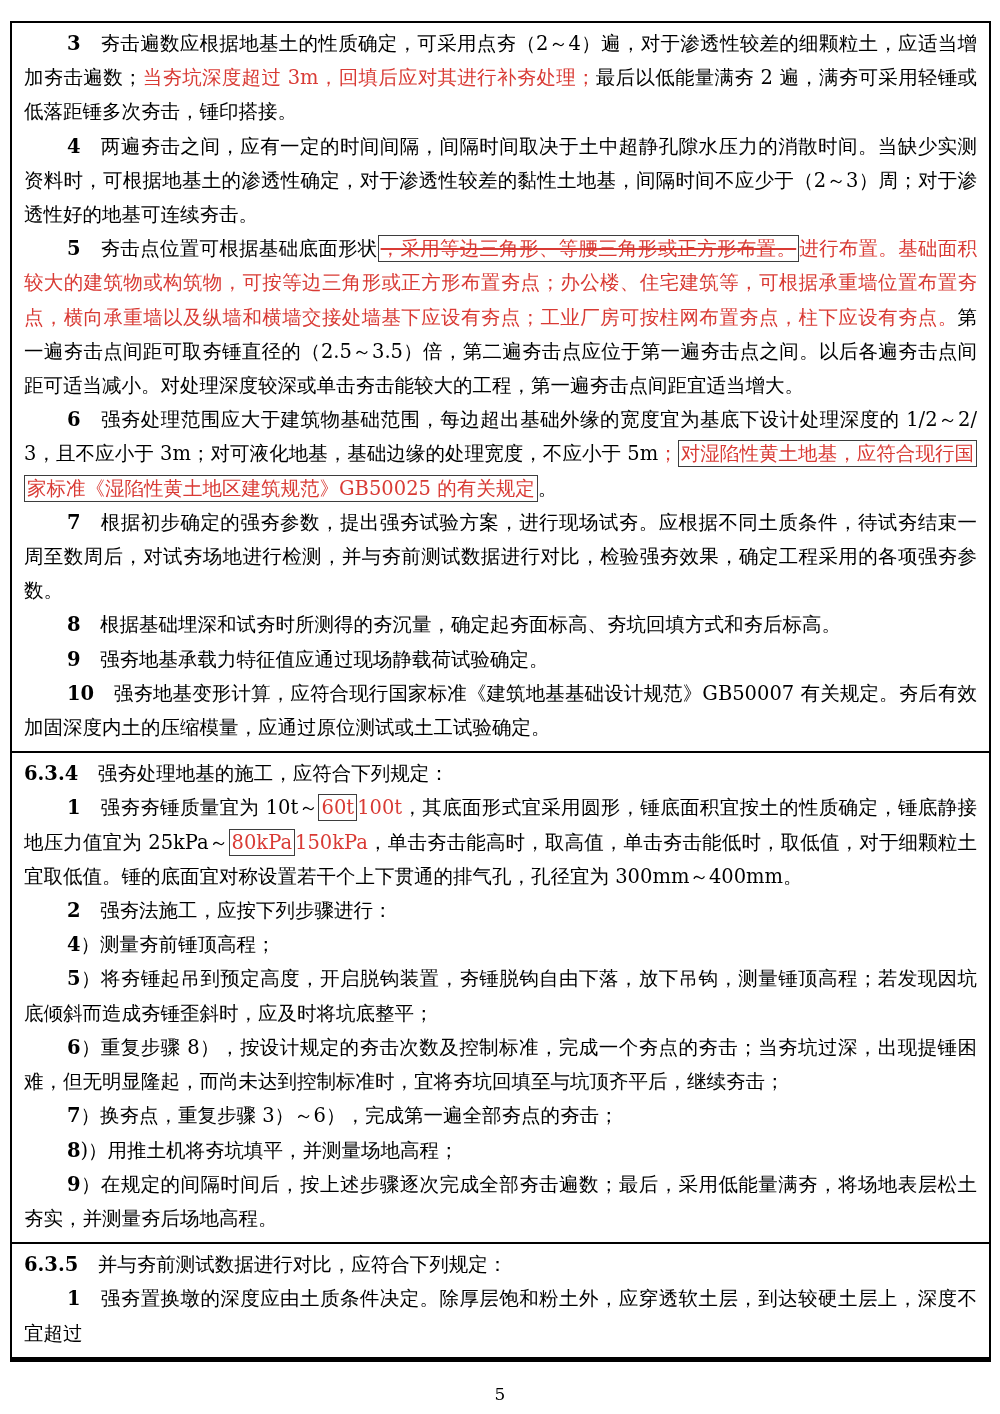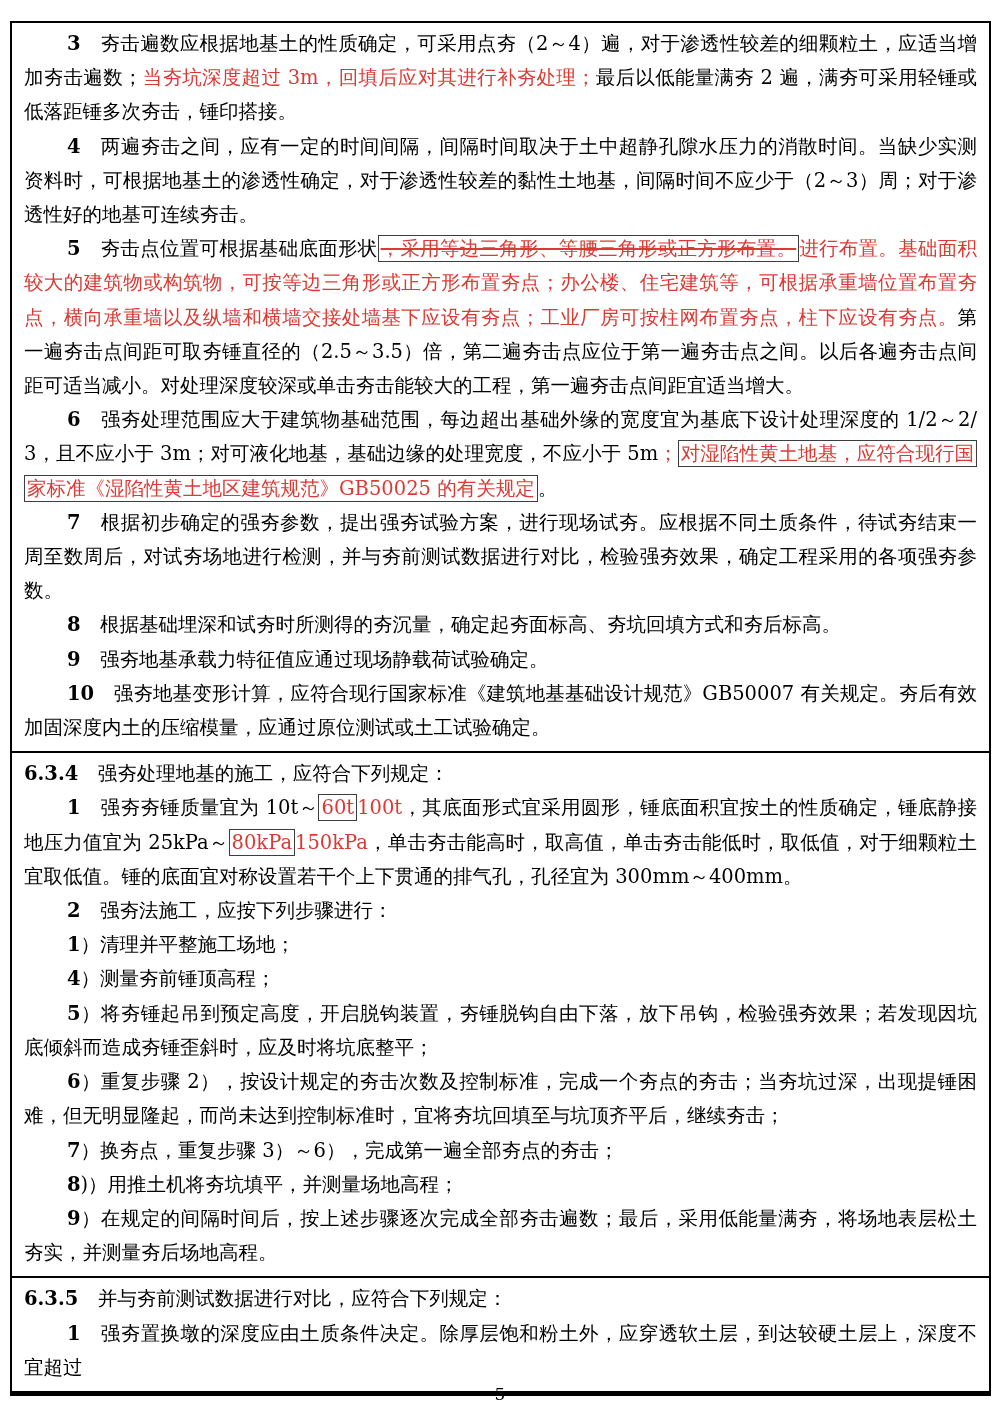--- a/index.html
+++ b/index.html
@@ -82,24 +82,23 @@
         <p class="para"><span class="run-bold">6</span><span class="run-normal">　强夯处理范围应大于建筑物基础范围，每边超出基础外缘的宽度宜为基底下设计处理深度的 1/2～2/3，且不应小于 3m；对可液化地基，基础边缘的处理宽度，不应小于 5m</span><span class="run-red">；</span><span class="run-box">对湿陷性黄土地基，应符合现行国家标准《湿陷性黄土地区建筑规范》GB50025 的有关规定</span><span class="run-normal">。</span></p>
         <p class="para"><span class="run-bold">7</span><span class="run-normal">　根据初步确定的强夯参数，提出强夯试验方案，进行现场试夯。应根据不同土质条件，待试夯结束一周至数周后，对试夯场地进行检测，并与夯前测试数据进行对比，检验强夯效果，确定工程采用的各项强夯参数。</span></p>
         <p class="para"><span class="run-bold">8</span><span class="run-normal">　根据基础埋深和试夯时所测得的夯沉量，确定起夯面标高、夯坑回填方式和夯后标高。</span></p>
         <p class="para"><span class="run-bold">9</span><span class="run-normal">　强夯地基承载力特征值应通过现场静载荷试验确定。</span></p>
         <p class="para"><span class="run-bold">10</span><span class="run-normal">　强夯地基变形计算，应符合现行国家标准《建筑地基基础设计规范》GB50007 有关规定。夯后有效加固深度内土的压缩模量，应通过原位测试或土工试验确定。</span></p>
       </section>
       <section class="doc-section">
         <p class="para no-indent"><span class="run-bold">6.3.4</span><span class="run-normal">　强夯处理地基的施工，应符合下列规定：</span></p>
         <p class="para"><span class="run-bold">1</span><span class="run-normal">　强夯夯锤质量宜为 10t～</span><span class="run-box">60t</span><span class="run-ins">100t</span><span class="run-normal">，其底面形式宜采用圆形，锤底面积宜按土的性质确定，锤底静接地压力值宜为 25kPa～</span><span class="run-box">80kPa</span><span class="run-ins">150kPa</span><span class="run-normal">，单击夯击能高时，取高值，单击夯击能低时，取低值，对于细颗粒土宜取低值。锤的底面宜对称设置若干个上下贯通的排气孔，孔径宜为 300mm～400mm。</span></p>
         <p class="para"><span class="run-bold">2</span><span class="run-normal">　强夯法施工，应按下列步骤进行：</span></p>
-        <p class="para"><span class="run-bold">1</span><span class="run-normal">）清理并平整施工场地；</span></p>
         <p class="para"><span class="run-bold">4</span><span class="run-normal">）测量夯前锤顶高程；</span></p>
-        <p class="para"><span class="run-bold">5</span><span class="run-normal">）将夯锤起吊到预定高度，开启脱钩装置，夯锤脱钩自由下落，放下吊钩，检验强夯效果；若发现因坑底倾斜而造成夯锤歪斜时，应及时将坑底整平；</span></p>
-        <p class="para"><span class="run-bold">6</span><span class="run-normal">）重复步骤 2），按设计规定的夯击次数及控制标准，完成一个夯点的夯击；当夯坑过深，出现提锤困难，但无明显隆起，而尚未达到控制标准时，宜将夯坑回填至与坑顶齐平后，继续夯击；</span></p>
+        <p class="para"><span class="run-bold">5</span><span class="run-normal">）将夯锤起吊到预定高度，开启脱钩装置，夯锤脱钩自由下落，放下吊钩，测量锤顶高程；若发现因坑底倾斜而造成夯锤歪斜时，应及时将坑底整平；</span></p>
+        <p class="para"><span class="run-bold">6</span><span class="run-normal">）重复步骤 8），按设计规定的夯击次数及控制标准，完成一个夯点的夯击；当夯坑过深，出现提锤困难，但无明显隆起，而尚未达到控制标准时，宜将夯坑回填至与坑顶齐平后，继续夯击；</span></p>
         <p class="para"><span class="run-bold">7</span><span class="run-normal">）换夯点，重复步骤 3）～6），完成第一遍全部夯点的夯击；</span></p>
         <p class="para"><span class="run-bold">8</span><span class="run-normal">)）用推土机将夯坑填平，并测量场地高程；</span></p>
         <p class="para"><span class="run-bold">9</span><span class="run-normal">）在规定的间隔时间后，按上述步骤逐次完成全部夯击遍数；最后，采用低能量满夯，将场地表层松土夯实，并测量夯后场地高程。</span></p>
       </section>
       <section class="doc-section">
         <p class="para no-indent"><span class="run-bold">6.3.5</span><span class="run-normal">　并与夯前测试数据进行对比，应符合下列规定：</span></p>
         <p class="para"><span class="run-bold">1</span><span class="run-normal">　强夯置换墩的深度应由土质条件决定。除厚层饱和粉土外，应穿透软土层，到达较硬土层上，深度不宜超过 </span></p>
       </section>
     </div>
   <div class="page-number">5</div>

